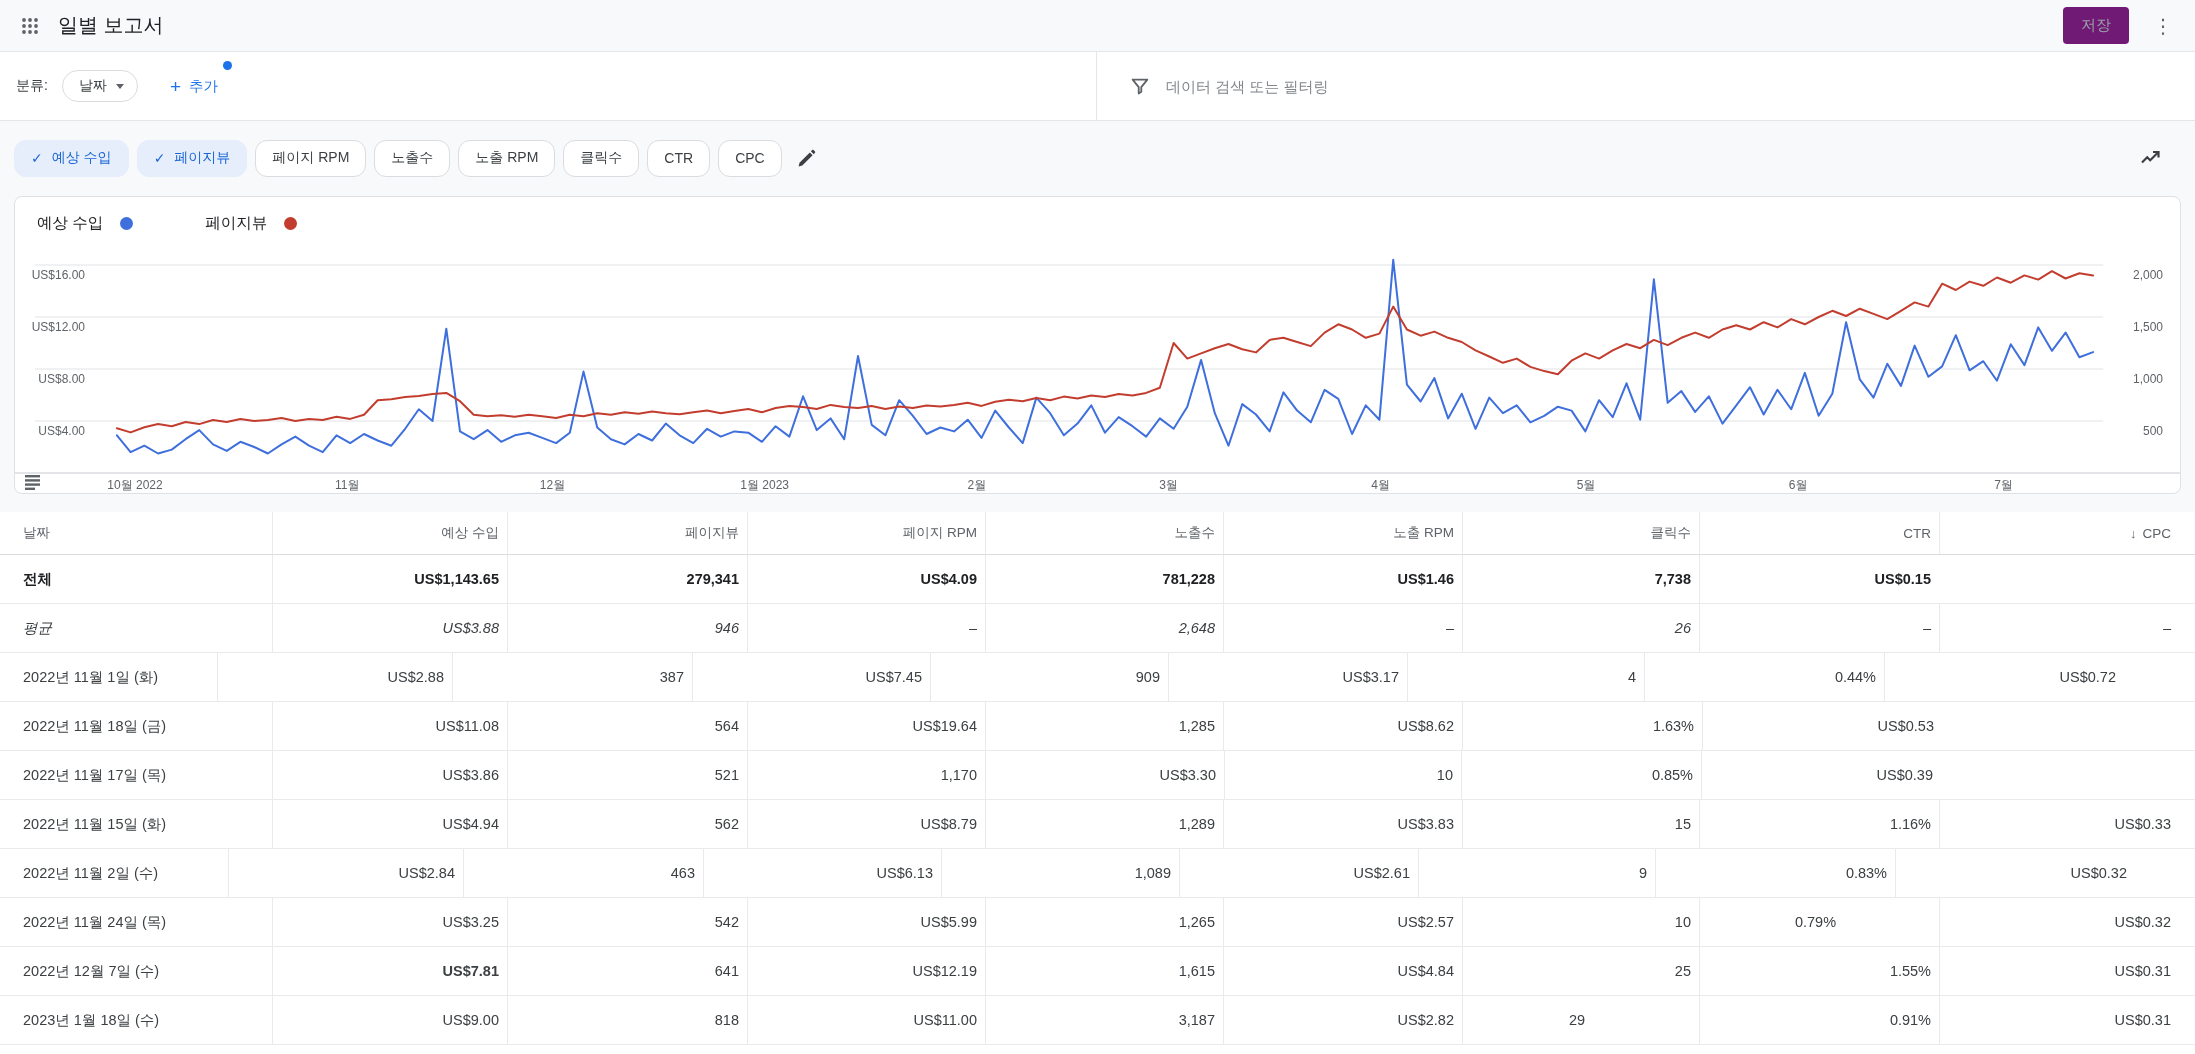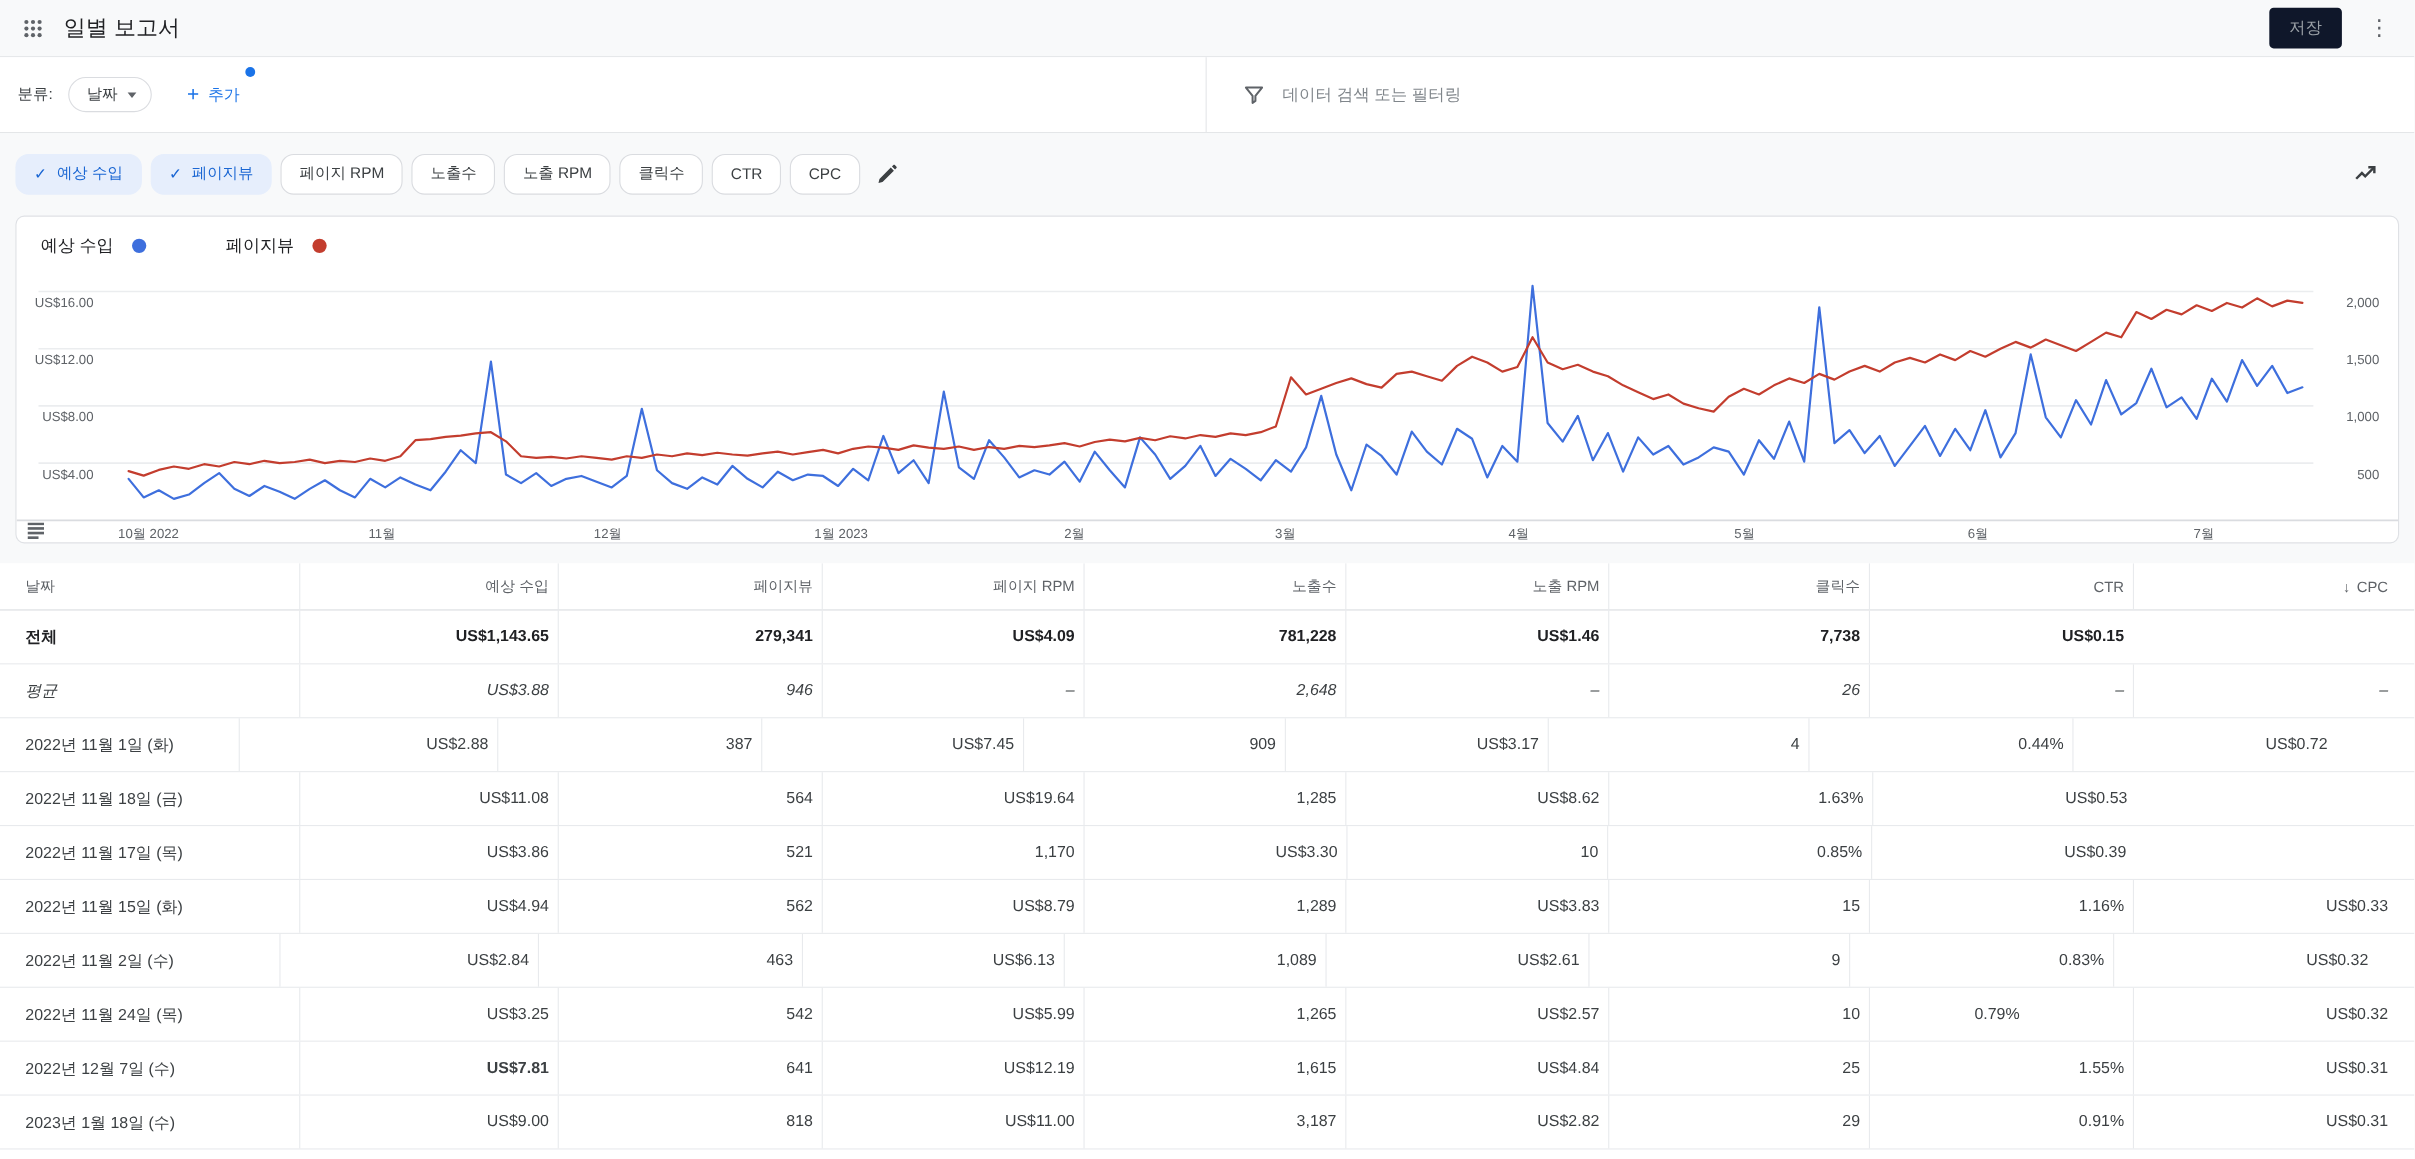--- a/index.html
+++ b/index.html
@@ -6,21 +6,21 @@
   html,body { width:2195px; height:1054px; overflow:hidden; background:#f8f9fa;
               font-family:"Liberation Sans", sans-serif; color:#202124; }
 
   
   .app-header { height:52px; display:flex; align-items:center; padding:0 16px;
                 background:#f8f9fa; border-bottom:1px solid #e4e6e8; }
   .grid-btn { width:28px; height:28px; display:flex; align-items:center; justify-content:center;
               cursor:pointer; margin-right:14px; }
   .page-title { font-size:20px; font-weight:400; color:#202124; }
   .header-right { margin-left:auto; display:flex; align-items:center; gap:18px; }
-  .save-btn { border:none; background:#0f172a; color:#9aa0a6; font-size:15px;
+  .save-btn { border:none; background:#701a75; color:#9aa0a6; font-size:15px;
               font-family:inherit; padding:9px 18px; border-radius:4px; cursor:default; }
   .kebab { font-size:20px; color:#5f6368; cursor:pointer; padding:0 6px; line-height:1; }
 
   
   .filter-bar { height:69px; background:#ffffff; border-bottom:1px solid #e4e6e8; display:flex; }
   .filter-left { flex:0 0 1097px; display:flex; align-items:center; padding-left:16px;
                  border-right:1px solid #e4e6e8; }
   .flabel { font-size:14px; color:#3c4043; margin-right:14px; }
   .date-chip { display:flex; align-items:center; gap:9px; border:1px solid #dadce0;
                border-radius:16px; height:32px; padding:0 13px 0 16px; background:#fff;
@@ -410,21 +410,21 @@
           <span>15</span>
         </div>
         <div class="t-cell" style="width: 240px;">
           <span>1.16%</span>
         </div>
         <div class="t-cell" style="width: 255px;">
           <span>US$0.33</span>
         </div>
       </div>
       <div class="t-row">
-        <div class="t-cell first" style="width: 255px;">
+        <div class="t-cell first" style="width: 229px;">
           <span>2022년 11월 2일 (수)</span>
         </div>
         <div class="t-cell" style="width: 235px;">
           <span>US$2.84</span>
         </div>
         <div class="t-cell" style="width: 240px;">
           <span>463</span>
         </div>
         <div class="t-cell" style="width: 238px;">
           <span>US$6.13</span>
@@ -515,21 +515,21 @@
         </div>
         <div class="t-cell" style="width: 238px;">
           <span>US$11.00</span>
         </div>
         <div class="t-cell" style="width: 238px;">
           <span>3,187</span>
         </div>
         <div class="t-cell" style="width: 239px;">
           <span>US$2.82</span>
         </div>
-        <div class="t-cell" style="width: 237px;">
+        <div class="t-cell" style="width: 237px; justify-content: center;">
           <span>29</span>
         </div>
         <div class="t-cell" style="width: 240px;">
           <span>0.91%</span>
         </div>
         <div class="t-cell" style="width: 255px;">
           <span>US$0.31</span>
         </div>
       </div>
     </div>

